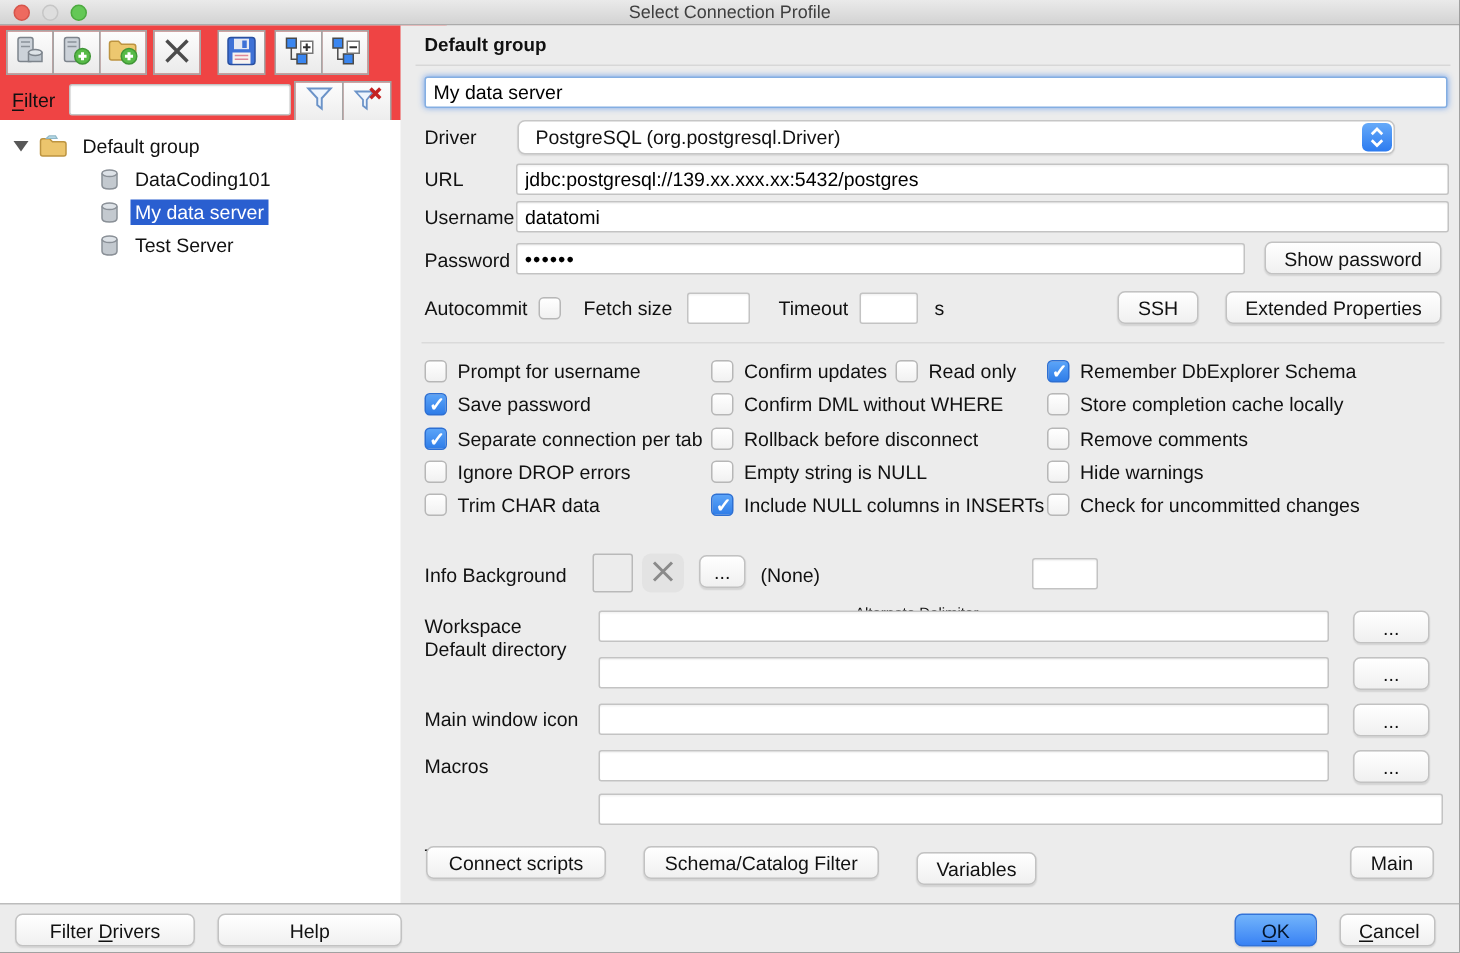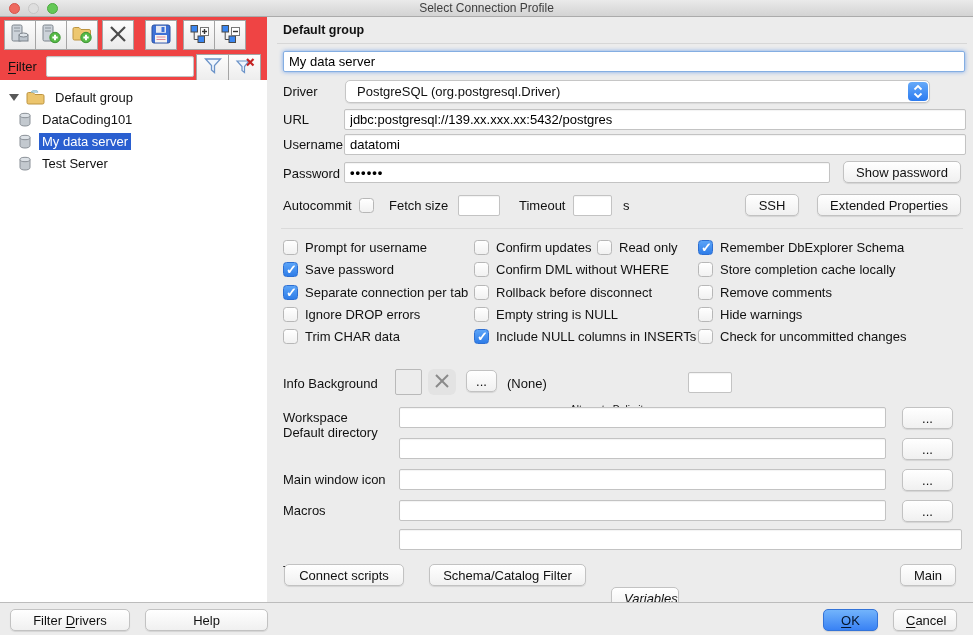--- a/index.html
+++ b/index.html
@@ -55,21 +55,21 @@
     width:33px; height:27px; border:1px solid #a5a5a5; margin-left:-1px;
     background:linear-gradient(#fdfdfd,#ededed);
     display:flex; align-items:center; justify-content:center;
   }
   .funnel-btn:first-child { margin-left:0; }
 
   
   .tree { position:absolute; top:63px; left:0; right:0; bottom:0; background:#fff; padding-top:6px; }
   .tree-row { display:flex; align-items:center; height:22px; }
   .tree-row.group { padding-left:9px; }
-  .tree-row.item  { padding-left:18px; }
+  .tree-row.item  { padding-left:66px; }
   .disclosure {
     width:0; height:0; border-left:5px solid transparent; border-right:5px solid transparent;
     border-top:7px solid #585858; margin-right:7px; margin-top:1px;
   }
   .tree-ico { margin-right:7px; display:flex; }
   .tree-label { padding:1px 3px; }
   .tree-row.item.selected .tree-label { background:var(--sel-blue,#2a5fd0); color:#fff; }
 
   
   .right-pane { position:absolute; left:267px; top:0; right:0; bottom:0; background:#ececec; }
@@ -441,21 +441,21 @@
 
       <span class="lbl" style="left:16px;top:486px;">Macros</span>
       <input type="text" class="abs" style="left: 132px; top: 483px; width: 487px;" value="">
       <button class="mac-btn" style="left:635px;top:483px;width:51px;padding:0;">...</button>
 
       <span class="lbl" style="left:16px;top:515px;margin-top:31px;">Tags</span>
       <input type="text" class="abs" style="left: 132px; top: 512px; width: 563px;" value="">
 
       <button class="mac-btn" style="left:17px;top:547px;width:120px;">Connect scripts</button>
       <button class="mac-btn" style="left:162px;top:547px;width:157px;">Schema/Catalog Filter</button>
-      <button class="mac-btn" style="left:344px;top:570px;width:68px;font-style:italic;">Variables</button>
+      <button class="mac-btn" style="left:344px;top:551px;width:80px;">Variables</button>
       <button class="mac-btn" style="left:633px;top:547px;width:56px;">Main</button>
     </div>
   </div>
 
   <div class="footer">
     <button class="mac-btn" style="left:10px;top:6px;width:120px;"><span>Filter </span><u>D</u><span>rivers</span></button>
     <button class="mac-btn" style="left:145px;top:6px;width:123px;">Help</button>
     <button class="mac-btn default" style="left:823px;top:6px;width:55px;"><u>O</u><span>K</span></button>
     <button class="mac-btn" style="left:893px;top:6px;width:64px;"><u>C</u><span>ancel</span></button>
   </div>

